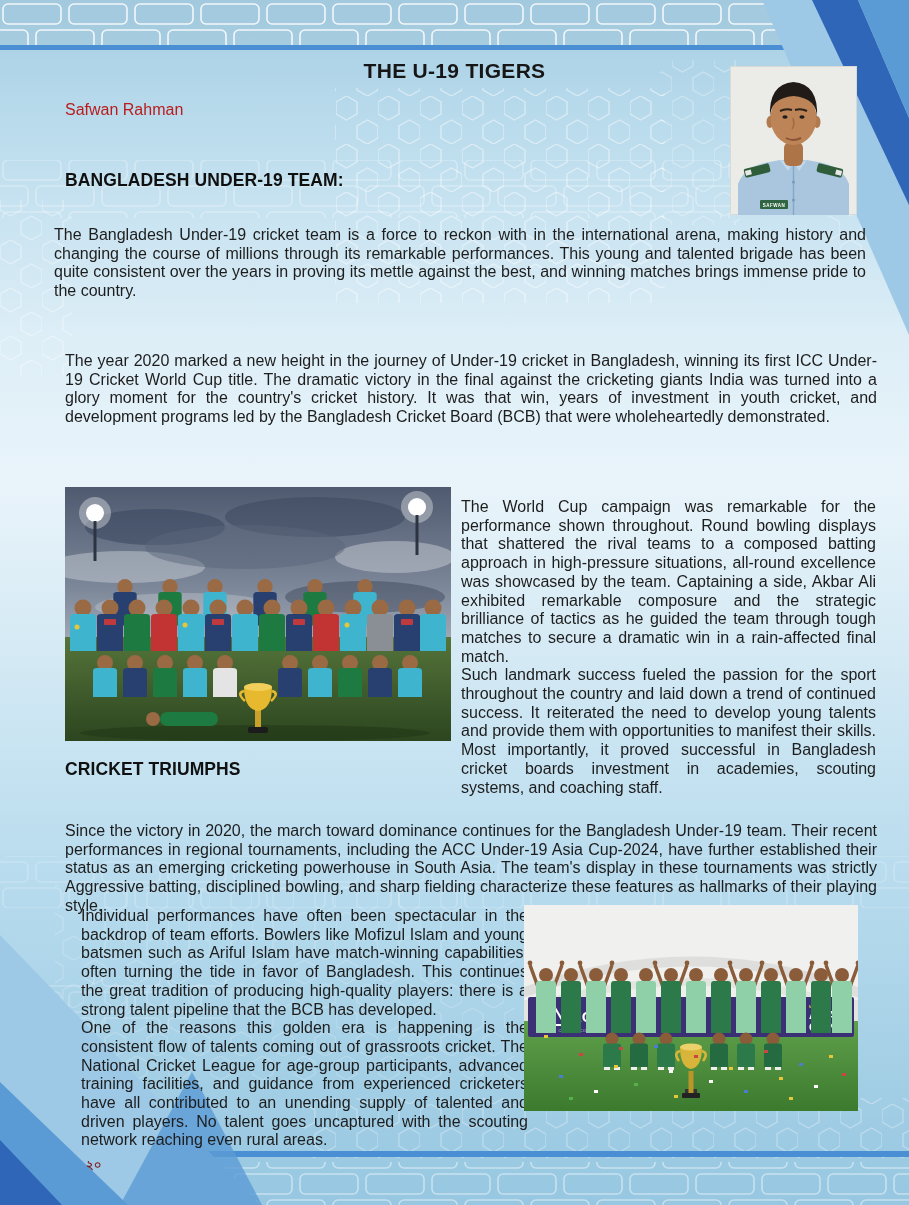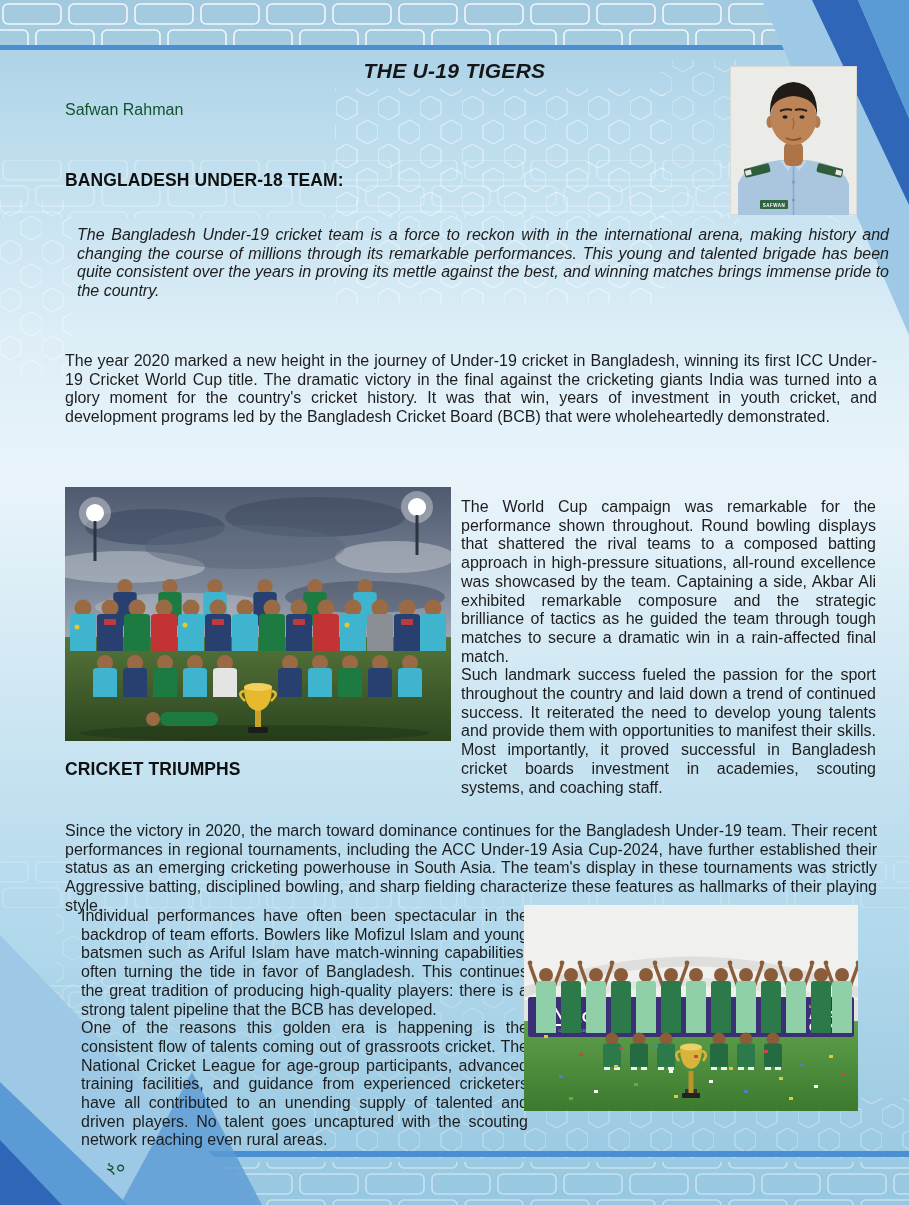--- a/index.html
+++ b/index.html
@@ -3,38 +3,38 @@
 <meta charset="utf-8">
 <style>
   html,body{margin:0;padding:0;background:#8fb6cf;}
   .page{
     position:relative;width:909px;height:1205px;overflow:hidden;
     font-family:"Liberation Sans",sans-serif;background:#bcdcec;
   }
   .bg{position:absolute;left:0;top:0;}
   .title{
     position:absolute;left:0;top:59px;width:909px;margin:0;
-    text-align:center;font-size:21px;font-weight:bold;color:#161616;letter-spacing:.3px;font-style:italic;
+    text-align:center;font-size:21px;font-weight:bold;color:#161616;letter-spacing:.3px;
   }
-  .author{position:absolute;left:65px;top:99px;font-size:16px;line-height:21px;color:#14532d;}
+  .author{position:absolute;left:65px;top:99px;font-size:16px;line-height:21px;color:#b91c1c;}
   h2.head{position:absolute;left:65px;margin:0;font-size:17.5px;font-weight:bold;color:#101010;letter-spacing:.1px;}
   #h-team{top:170px}
   #h-glory{top:201px}
   #h-legacy{top:330px}
   #h-recent{top:759px}
   .bodytext,.colp p{font-size:16px;line-height:18.7px;color:#1d1d1d;text-align:justify;margin:0;}
-  #para-intro{position:absolute;left:77px;top:226px;width:812px;font-style:italic;}
+  #para-intro{position:absolute;left:54px;top:226px;width:812px;}
   #para-legacy{position:absolute;left:65px;top:352px;width:812px;}
   #para-recent{position:absolute;left:65px;top:822px;width:812px;}
   #col-right{position:absolute;left:461px;top:463px;width:415px;margin-top:35px;}
   #col-left{position:absolute;left:65px;top:907px;width:447px;margin-left:16px;}
   .photo1{position:absolute;left:65px;top:487px;width:386px;height:254px;}
   .photo2{position:absolute;left:524px;top:905px;width:334px;height:206px;}
   .student-photo{position:absolute;left:730px;top:66px;width:127px;height:149px;}
-  .pagenum{position:absolute;left:106px;top:1156px;font-size:15px;font-weight:bold;color:#14532d;}
+  .pagenum{position:absolute;left:86px;top:1156px;font-size:12px;font-weight:bold;color:#7f1d1d;}
   svg{display:block;}
 </style>
 </head>
 <body>
 
 <div class="page">
 
   <svg class="bg" width="909" height="1205" aria-hidden="true">
     <defs>
       <linearGradient id="bg-grad" x1="0" y1="0" x2="0" y2="1">
@@ -122,21 +122,21 @@
         <path d="M63,52 q2,8 -1,11" stroke="#9c6a42" stroke-width="1.5" fill="none"></path>
         <path d="M56,72 q7,4 15,0" stroke="#8a5434" stroke-width="2" fill="none"></path>
       </g>
       <g>
         <rect x="30" y="134" width="28" height="9" rx="1" fill="#2f6540"></rect>
         <text x="44" y="141" font-size="4.5" font-weight="bold" fill="#ffffff" text-anchor="middle" letter-spacing="0.5" font-family="Liberation Sans, sans-serif">SAFWAN</text>
       </g>
     </svg>
   </div>
 
-  <h2 class="head" id="h-team">BANGLADESH UNDER-18 TEAM:</h2>
+  <h2 class="head" id="h-team">BANGLADESH UNDER-19 TEAM:</h2>
   <p class="bodytext" id="para-intro">The Bangladesh Under-19 cricket team is a force to reckon with in the international arena, making history and changing the course of millions through its remarkable performances. This young and talented brigade has been quite consistent over the years in proving its mettle against the best, and winning matches brings immense pride to the country.</p>
 
   <p class="bodytext" id="para-legacy">The year 2020 marked a new height in the journey of Under-19 cricket in Bangladesh, winning its first ICC Under-19 Cricket World Cup title. The dramatic victory in the final against the cricketing giants India was turned into a glory moment for the country's cricket history. It was that win, years of investment in youth cricket, and development programs led by the Bangladesh Cricket Board (BCB) that were wholeheartedly demonstrated.</p>
 
   <div class="photo1">
     <svg width="386" height="254" viewBox="0 0 386 254">
       <defs>
         <linearGradient id="p1-sky" x1="0" y1="0" x2="0" y2="1">
           <stop offset="0" stop-color="#4f5a70"></stop>
           <stop offset="0.6" stop-color="#7c8799"></stop>

